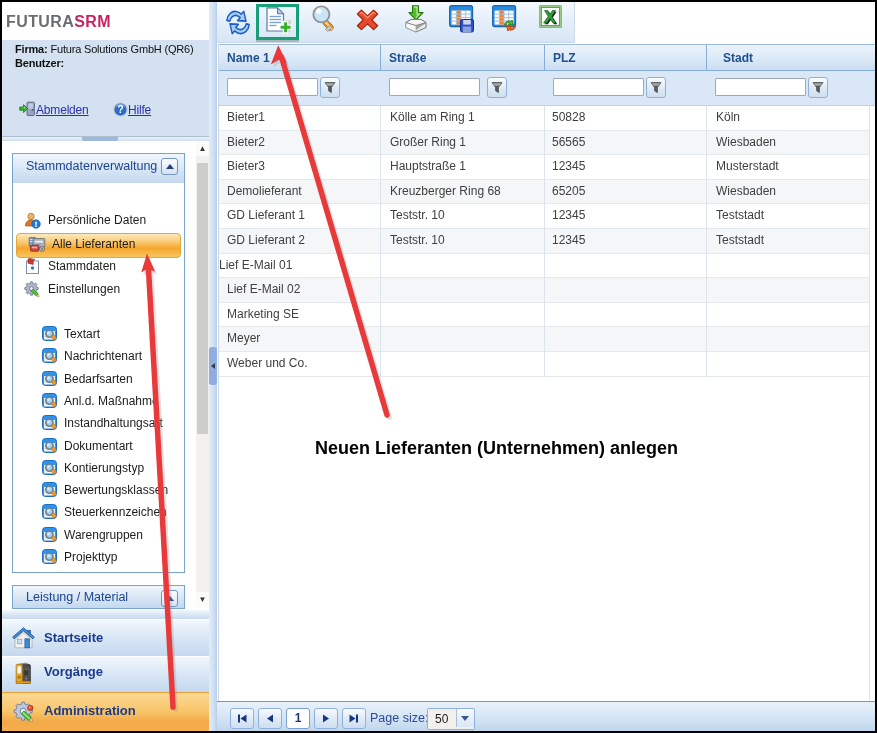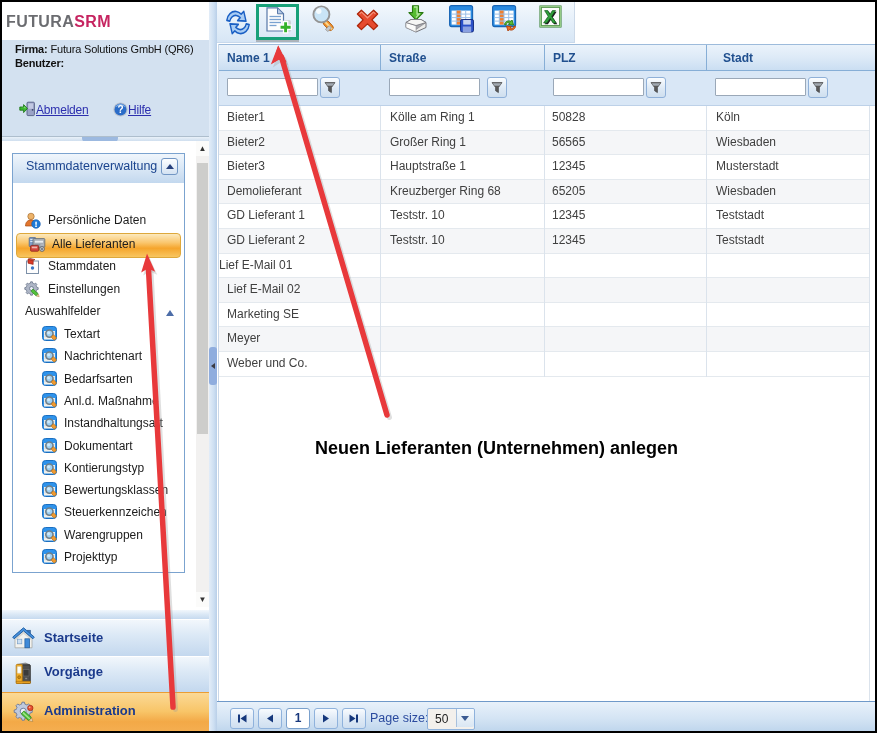--- a/index.html
+++ b/index.html
@@ -167,24 +167,20 @@
 <path d="M6.6 0.8 L8.4 0.8 L8.8 2.3 A4.9 4.9 0 0 1 10.3 2.9 L11.6 2.1 L12.9 3.4 L12.1 4.7 A4.9 4.9 0 0 1 12.7 6.2 L14.2 6.6 L14.2 8.4 L12.7 8.8 A4.9 4.9 0 0 1 12.1 10.3 L12.9 11.6 L11.6 12.9 L10.3 12.1 A4.9 4.9 0 0 1 8.8 12.7 L8.4 14.2 L6.6 14.2 L6.2 12.7 A4.9 4.9 0 0 1 4.7 12.1 L3.4 12.9 L2.1 11.6 L2.9 10.3 A4.9 4.9 0 0 1 2.3 8.8 L0.8 8.4 L0.8 6.6 L2.3 6.2 A4.9 4.9 0 0 1 2.9 4.7 L2.1 3.4 L3.4 2.1 L4.7 2.9 A4.9 4.9 0 0 1 6.2 2.3 Z"></path>
 </g>
 <circle cx="7.5" cy="7.5" r="2" fill="#e8ecf4" stroke="#5c6880" stroke-width="0.7"></circle>
 <g transform="rotate(-48 11 12)">
 <rect x="9.6" y="7.8" width="3" height="7.2" rx="0.5" fill="#52c03c" stroke="#2a8818" stroke-width="0.6"></rect>
 <polygon points="9.7,15.2 12.4,15.2 11,17.6" fill="#f8e0c0" stroke="#a88040" stroke-width="0.5"></polygon>
 </g>
 </svg></span>
           <span class="tx">Einstellungen</span>
         </div>
-<div class="titem plainitem" style="top:147px;">
-          <span class="tx">Auswahlfelder</span>
-          <span style="position:absolute;right:10px;top:9px;border-left:4.5px solid transparent;border-right:4.5px solid transparent;border-bottom:6px solid #4d6da8;"></span>
-        </div>
 <div class="titem subitem" style="top:170px;">
           <span class="ic">
             <svg width="15" height="15" viewBox="0 0 15 15" style="position:absolute;left:0;top:0;">
 <rect x="0.5" y="0.5" width="14" height="14" rx="3" fill="#2e93ec" stroke="#1b6fc0"></rect>
 <rect x="2" y="5" width="11" height="8.5" fill="#f3f0e8"></rect>
 <rect x="2.6" y="6" width="9.8" height="1.2" fill="#c8d8e8"></rect>
 <rect x="2.6" y="8" width="9.8" height="1.2" fill="#dfd8c8"></rect>
 <rect x="2.6" y="10" width="9.8" height="1.2" fill="#c8d8e8"></rect>
 <circle cx="7.4" cy="7.6" r="3.6" fill="#9fd0f2" stroke="#6f7f8a" stroke-width="1.6"></circle>
 <circle cx="6.6" cy="6.7" r="1.5" fill="#cfeafa"></circle>
@@ -337,20 +333,26 @@
 <rect x="2.6" y="8" width="9.8" height="1.2" fill="#dfd8c8"></rect>
 <rect x="2.6" y="10" width="9.8" height="1.2" fill="#c8d8e8"></rect>
 <circle cx="7.4" cy="7.6" r="3.6" fill="#9fd0f2" stroke="#6f7f8a" stroke-width="1.6"></circle>
 <circle cx="6.6" cy="6.7" r="1.5" fill="#cfeafa"></circle>
 <rect x="9.6" y="9.8" width="4.6" height="3.4" rx="1" transform="rotate(45 11.9 11.5)" fill="#f09a30" stroke="#b87018" stroke-width="0.7"></rect>
 </svg>
           </span>
           <span class="tx">Projekttyp</span>
         </div>
 </div>
+<div class="navbox" style="top:444px;height:22px;">
+<div class="navhdr" style="height:22px;">
+          <span class="txt" style="top:4px;">Leistung / Material</span>
+          <span class="colbtn"></span>
+        </div>
+      </div>
 
   </div>
   <div class="abs" id="lscroll">
     <div class="btn" style="top:0;">▲</div>
     <div class="thumb"></div>
     <div class="btn" style="bottom:0;">▼</div>
   </div>
   <div class="abs" id="bottomnav">
 <div class="bnrow" style="top:0;height:10px;"></div>
 <div class="bnrow" style="top:10px;height:37px;" id="bn1">

